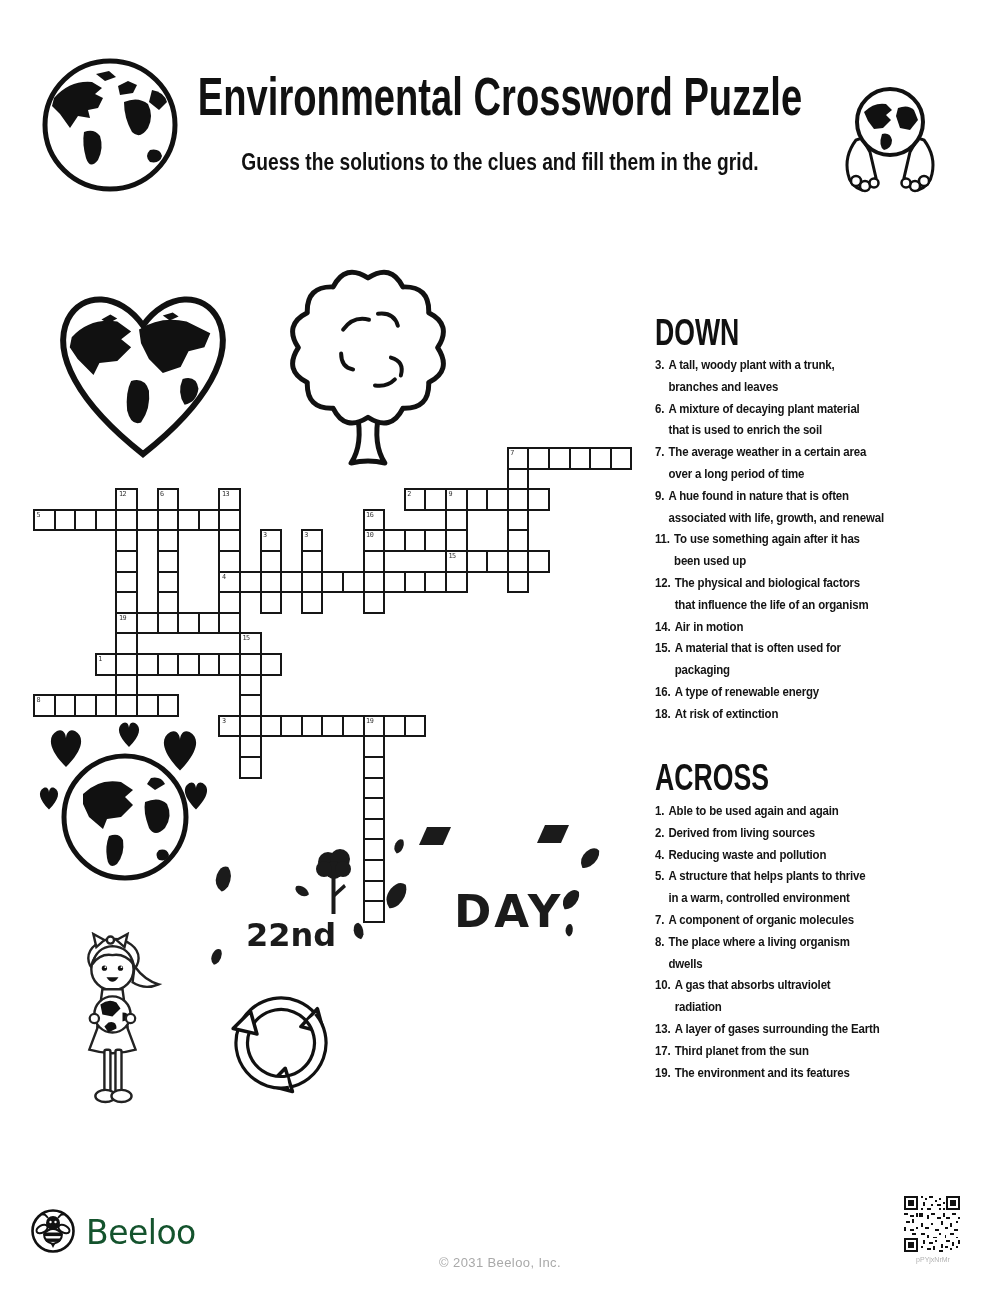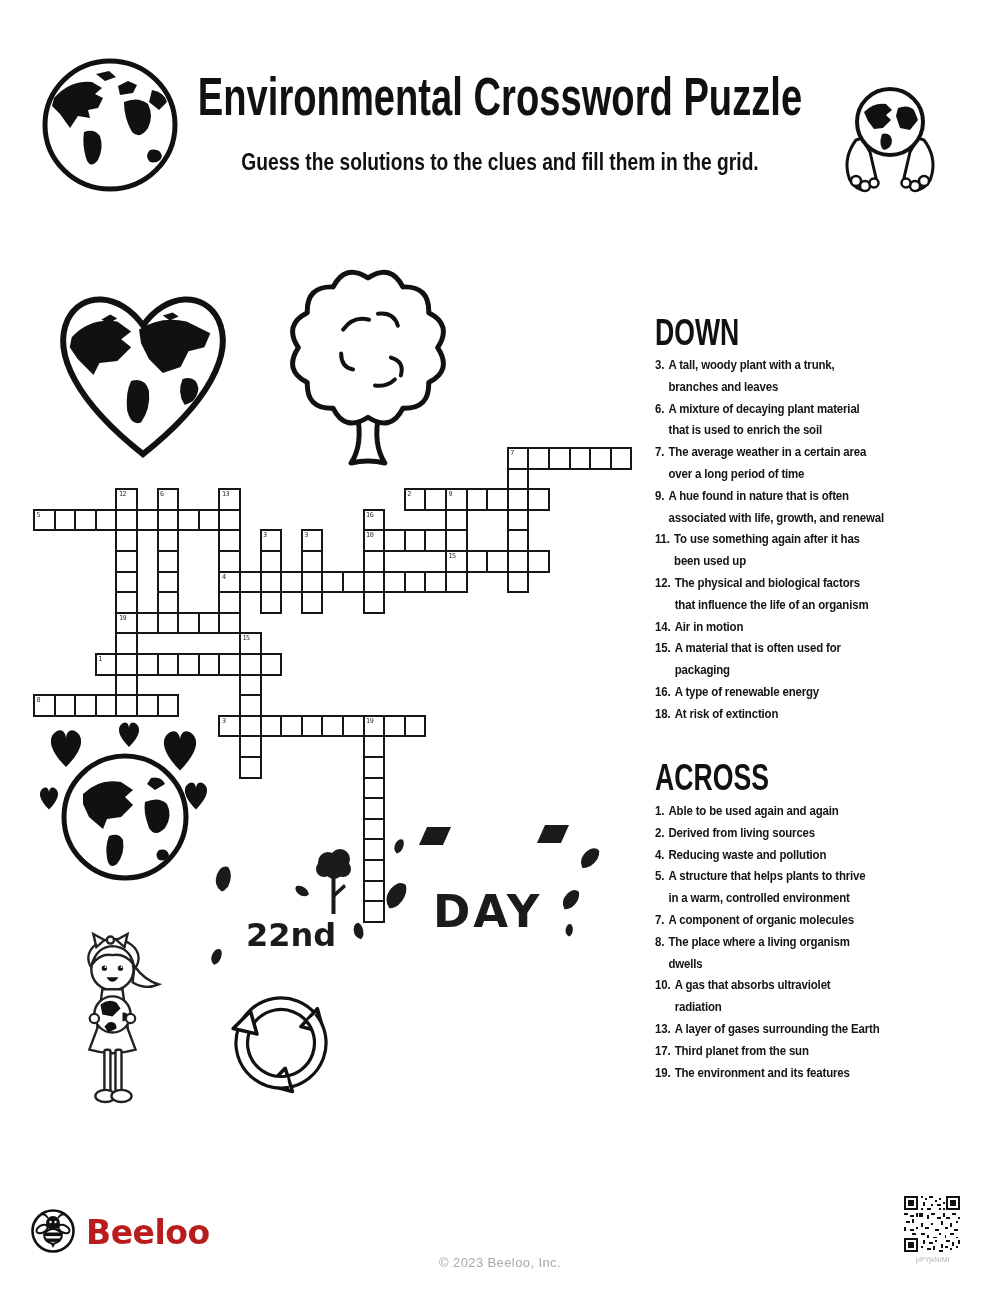--- a/index.html
+++ b/index.html
@@ -18,21 +18,21 @@
   .cnumb{flex:0 0 auto;margin-right:5px;}
   .ctext{white-space:pre-line;}
   
   #grid{position:absolute;z-index:3;}
   .cell{position:absolute;box-sizing:border-box;border:2px solid #161616;background:#fff;}
   .cnum{position:absolute;top:0px;left:1.5px;font-family:"DejaVu Sans Mono",monospace;
     font-size:6.8px;font-weight:normal;color:#333;letter-spacing:-.5px;}
   
   .bigword{font-family:"DejaVu Sans",sans-serif;font-weight:bold;color:#1b1b1b;white-space:nowrap;}
   
-  #brand-text{font-family:"DejaVu Sans",sans-serif;font-weight:bold;font-size:33px;color:#b91c1c;letter-spacing:-.5px;}
+  #brand-text{font-family:"DejaVu Sans",sans-serif;font-weight:normal;font-size:33px;color:#14532d;letter-spacing:-.5px;}
   #copyright{font-size:13px;color:#a9a9a9;letter-spacing:.4px;}
   #qr-label{font-size:7px;color:#b2b2b2;}
   svg{display:block;}
 </style>
 </head>
 <body>
 
 <div id="page">
 
   <div class="abs" style="top:58px;left:40px;width:140px;height:132px;">
@@ -415,21 +415,21 @@
       <g fill="#1b1b1b">
         <path d="M34,30 L42,12 L66,12 L58,30 Z"></path>
         <path d="M152,28 L160,10 L184,10 L176,28 Z"></path>
         <use href="#leaf" transform="translate(10,36) rotate(-35) scale(0.5)"></use>
         <use href="#leaf" transform="translate(196,48) rotate(-15) scale(0.8)"></use>
         <use href="#leaf" transform="translate(2,88) rotate(-25) scale(0.95)"></use>
         <use href="#leaf" transform="translate(178,90) rotate(-20) scale(0.75)"></use>
         <use href="#leaf" transform="translate(182,120) rotate(-50) scale(0.42)"></use>
       </g>
     </svg>
-    <div class="abs bigword" style="top:70px;left:48px;font-size:45px;letter-spacing:3px;">DAY</div>
+    <div class="abs bigword" style="top:70px;left:69px;font-size:45px;letter-spacing:3px;">DAY</div>
   </div>
 
   <div class="abs" style="top:932px;left:74px;width:96px;height:176px;">
     <svg viewBox="0 0 95 175" width="96" height="176">
       <g stroke="#222" stroke-width="2.4" fill="#fff">
         <ellipse cx="39" cy="26" rx="25" ry="19"></ellipse>
         <path d="M60,34 Q70,48 84,52 Q70,58 58,50 Z"></path>
         <path d="M30,8 L19,2 L22,15 Z"></path>
           <path d="M42,8 L53,2 L50,15 Z"></path>
         <circle cx="36" cy="8" r="3.6"></circle>
@@ -487,21 +487,21 @@
       <circle cx="20.5" cy="14" r="1.2" fill="#fff"></circle>
         <circle cx="25.5" cy="14" r="1.2" fill="#fff"></circle>
       <path d="M23,36 Q14,34 14,26 Q18,21 23,21 Q28,21 32,26 Q32,34 23,36 Z" fill="#fff" stroke="#111" stroke-width="2"></path>
       <rect x="14.5" y="24.5" width="17" height="3.6" fill="#111"></rect>
       <rect x="16" y="30.5" width="14" height="3.4" fill="#111"></rect>
       <path d="M21,36 L23,40 L25,36 Z" fill="#111"></path>
     </svg>
     <div id="brand-text" class="abs" style="top:5px;left:56px;">Beeloo</div>
   </div>
 
-  <div id="copyright" class="abs" style="top:1255px;left:500px;transform:translateX(-50%);">© 2023 Beeloo, Inc.</div>
+  <div id="copyright" class="abs" style="top:1255px;left:500px;transform:translateX(-50%);">© 2031 Beeloo, Inc.</div>
 
   <div class="abs" style="top:1196px;left:904px;width:58px;height:70px;">
     <svg viewBox="0 0 29 29" width="56" height="56" shape-rendering="crispEdges">
       <rect x="0" y="0" width="29" height="29" fill="#fff"></rect>
       <g fill="#111">
         <rect x="0" y="0" width="7" height="7"></rect>
           <rect x="22" y="0" width="7" height="7"></rect>
           <rect x="0" y="22" width="7" height="7"></rect>
         <rect x="1" y="1" width="5" height="5" fill="#fff"></rect>
           <rect x="23" y="1" width="5" height="5" fill="#fff"></rect>

